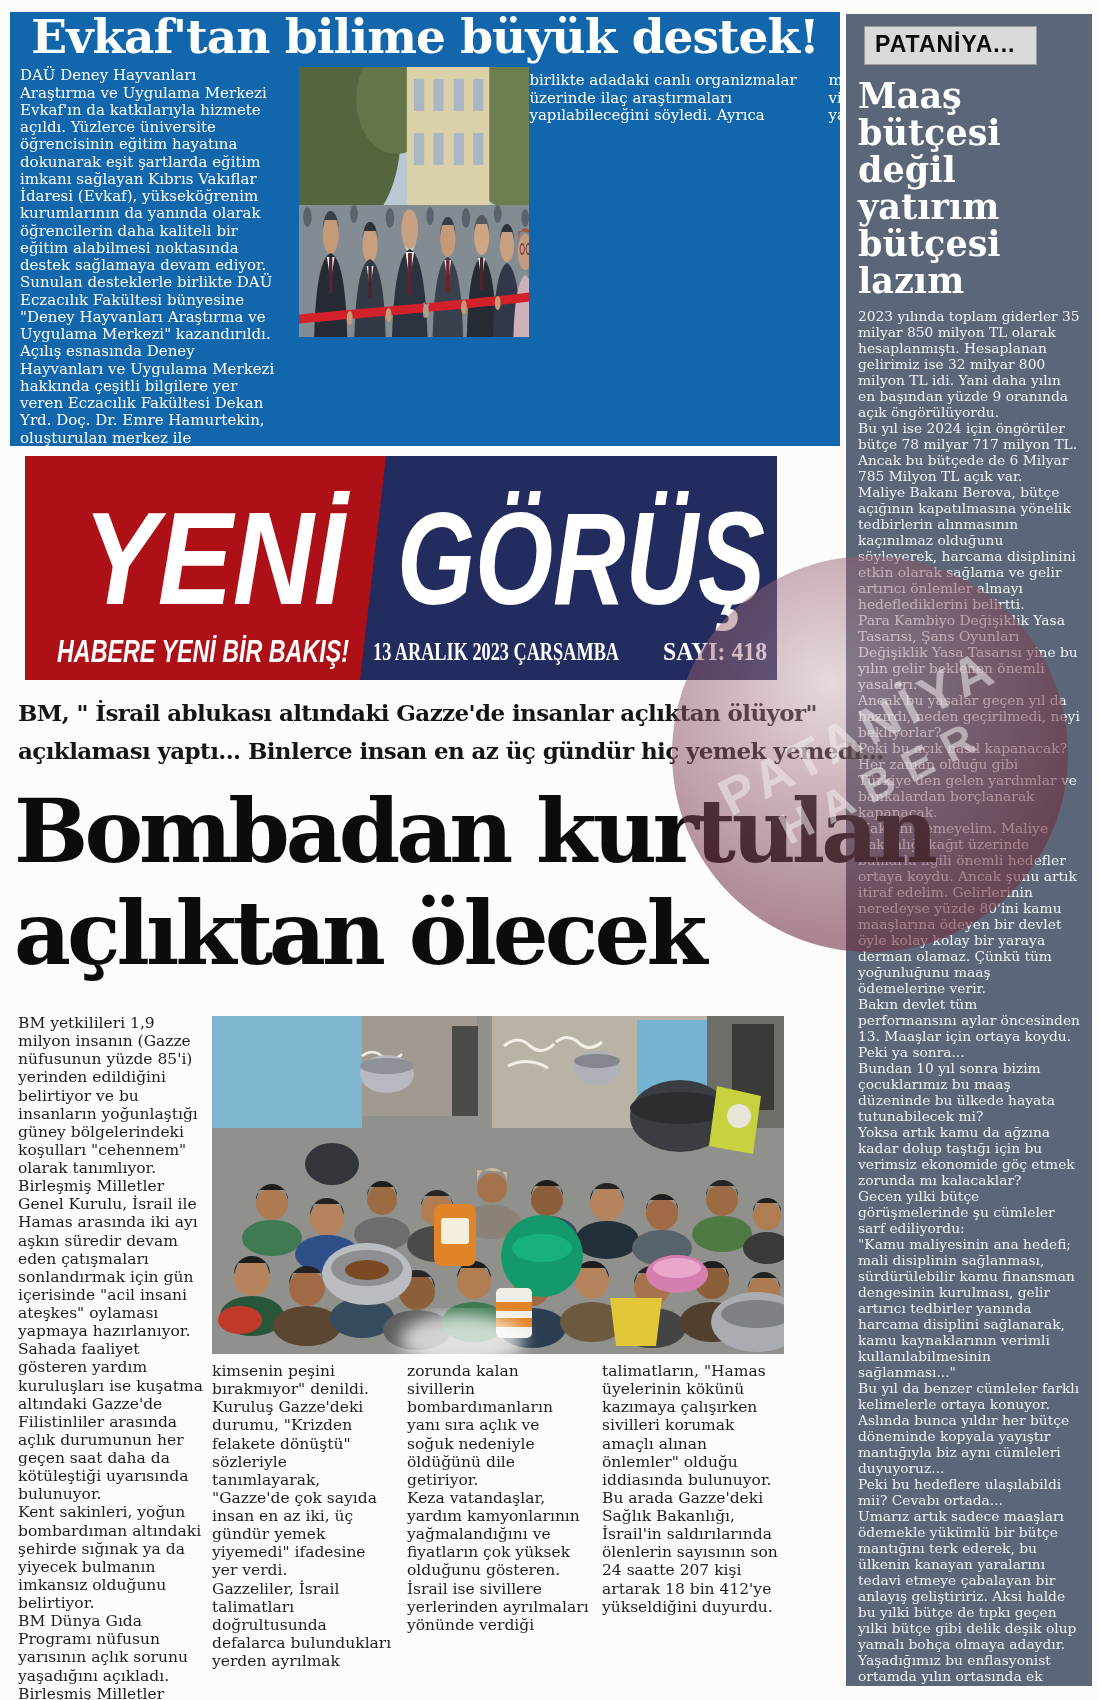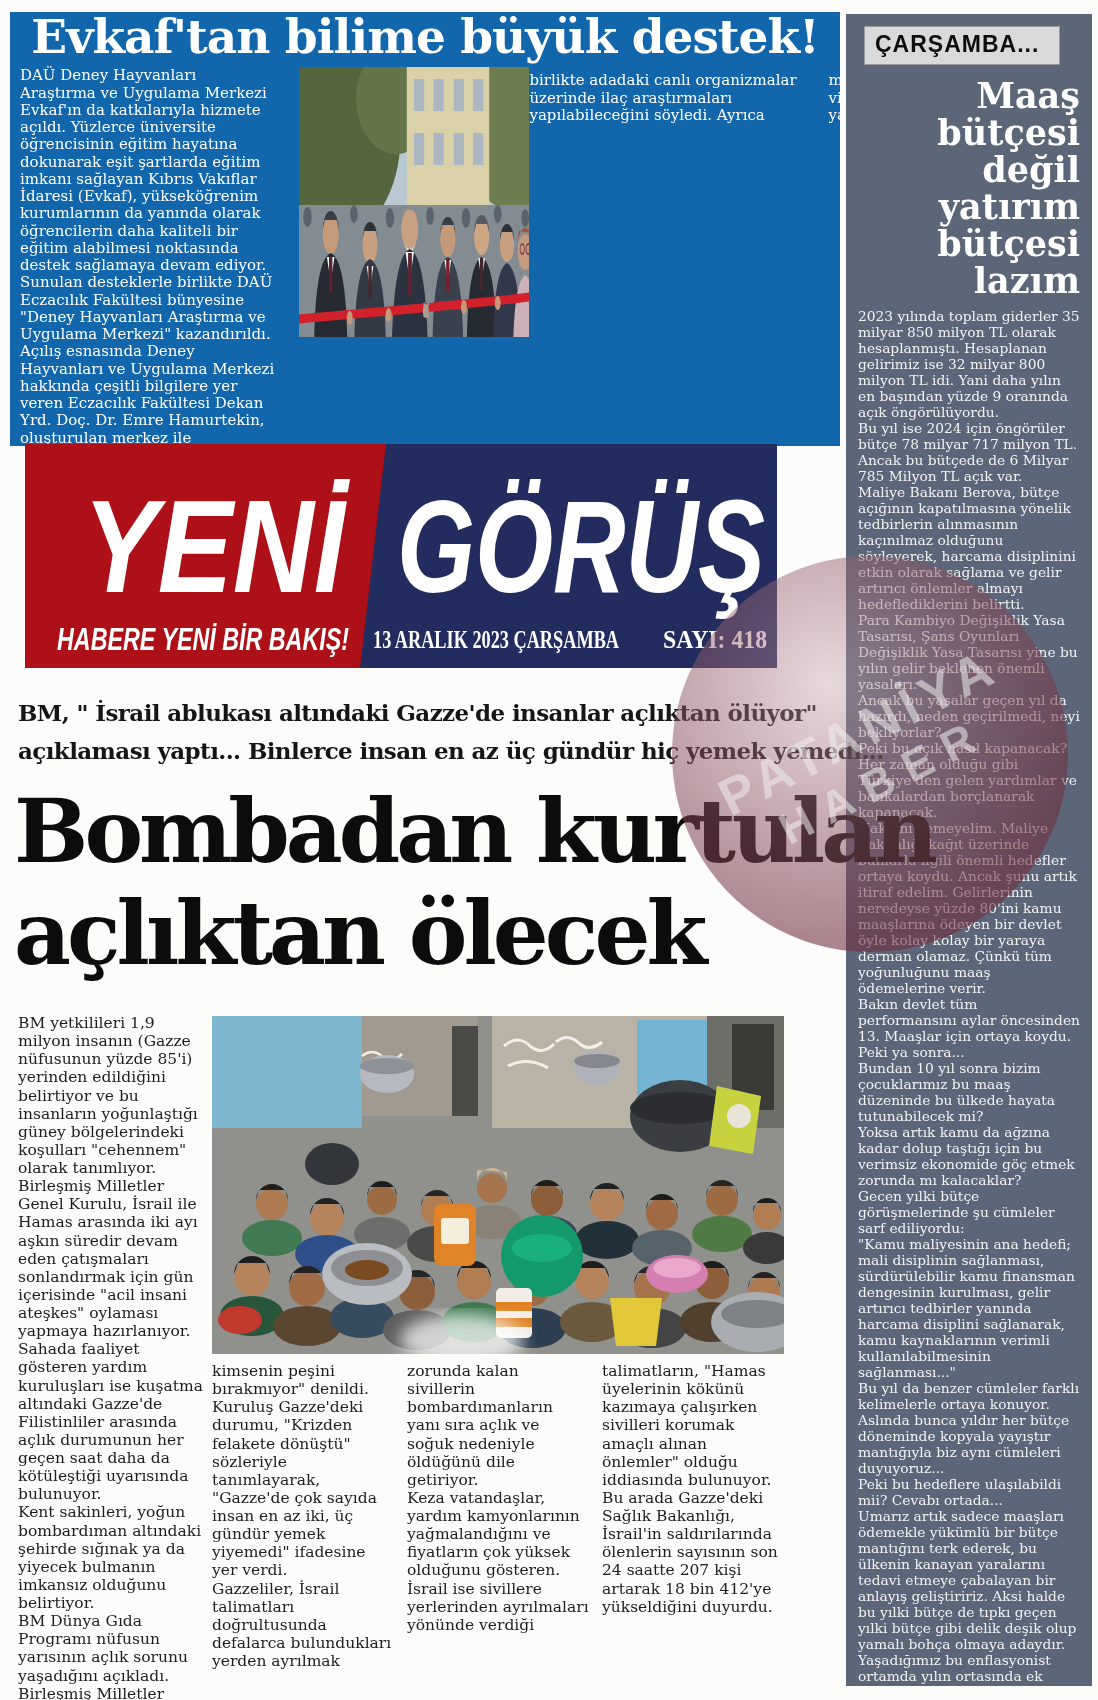--- a/index.html
+++ b/index.html
@@ -17,25 +17,25 @@
   .ts-photo{width:545px;height:270px;display:block;background:#9aa4aa;}
   .ts-captions{display:flex;gap:20px;margin-top:5px;}
   .ts-captions div{flex:1;font-size:15px;line-height:1.16;}
 
   
   .editorial{position:absolute;left:846px;top:14px;width:246px;height:1672px;
              background:#5b6679;color:#f2f3f5;padding:10px 12px;box-sizing:border-box;overflow:hidden;}
   .kicker{display:inline-block;background:#d7d9db;color:#0d0d0d;border:1px solid #9a9a9a;
           font-family:"Liberation Sans",sans-serif;font-weight:bold;font-size:23px;
           padding:4px 20px 6px 10px;margin:2px 0 8px 6px;letter-spacing:1px;}
-  .ed-head{font-size:35px;font-weight:bold;line-height:1.06;margin:4px 0 8px 0;color:#fff;text-align:right;}
+  .ed-head{font-size:35px;font-weight:bold;line-height:1.06;margin:4px 0 8px 0;color:#fff;}
   .ed-body{font-size:13.8px;line-height:1.16;white-space:pre-line;}
 
   
-  .masthead{position:absolute;left:25px;top:444px;width:752px;height:224px;}
+  .masthead{position:absolute;left:25px;top:456px;width:752px;height:224px;}
   .masthead svg{display:block;}
 
   
   .deck{position:absolute;left:18px;top:694px;width:768px;color:#151515;}
   .deck div{font-size:23px;font-weight:bold;line-height:38px;letter-spacing:-0.6px;white-space:nowrap;}
   .main-head{position:absolute;left:14px;top:780px;width:775px;color:#0c0c0c;
              font-weight:bold;font-size:88px;line-height:1.16;letter-spacing:-4px;white-space:nowrap;}
 
   
   .story-col1{position:absolute;left:18px;top:1014px;width:188px;font-size:15.5px;line-height:1.17;
@@ -151,21 +151,21 @@
         </svg>
         <div class="ts-captions">
           <div>birlikte adadaki canlı organizmalar üzerinde ilaç araştırmaları yapılabileceğini söyledi. Ayrıca</div>
           <div>merkezde klinik çalışma öncesi in vivo ilaç araştırmalarının da yapılacağı belirtildi.</div>
         </div>
       </div>
     </div>
   </div>
 
   <div class="editorial">
-    <div class="kicker">ÇARŞAMBA...</div>
+    <div class="kicker">PATANİYA...</div>
     <div class="ed-head">Maaş bütçesi değil yatırım bütçesi lazım</div>
     <div class="ed-body">2023 yılında toplam giderler 35 milyar 850 milyon TL olarak hesaplanmıştı. Hesaplanan gelirimiz ise 32 milyar 800 milyon TL idi. Yani daha yılın en başından yüzde 9 oranında açık öngörülüyordu.
 Bu yıl ise 2024 için öngörüler bütçe 78 milyar 717 milyon TL. Ancak bu bütçede de 6 Milyar 785 Milyon TL açık var.
 Maliye Bakanı Berova, bütçe açığının kapatılmasına yönelik tedbirlerin alınmasının kaçınılmaz olduğunu söyleyerek, harcama disiplinini etkin olarak sağlama ve gelir artırıcı önlemler almayı hedeflediklerini belirtti.
 Para Kambiyo Değişiklik Yasa Tasarısı, Şans Oyunları Değişiklik Yasa Tasarısı yine bu yılın gelir beklenen önemli yasaları.
 Ancak bu yasalar geçen yıl da hazırdı, neden geçirilmedi, neyi bekliyorlar?
 Peki bu açık nasıl kapanacak?
 Her zaman olduğu gibi Türkiye'den gelen yardımlar ve bankalardan borçlanarak kapanacak.
 Hakkını yemeyelim. Maliye Bakanlığı kağıt üzerinde bunlarla ilgili önemli hedefler ortaya koydu. Ancak şunu artık itiraf edelim. Gelirlerinin neredeyse yüzde 80'ini kamu maaşlarına ödeyen bir devlet öyle kolay kolay bir yaraya derman olamaz. Çünkü tüm yoğunluğunu maaş ödemelerine verir.
 Bakın devlet tüm performansını aylar öncesinden 13. Maaşlar için ortaya koydu.

